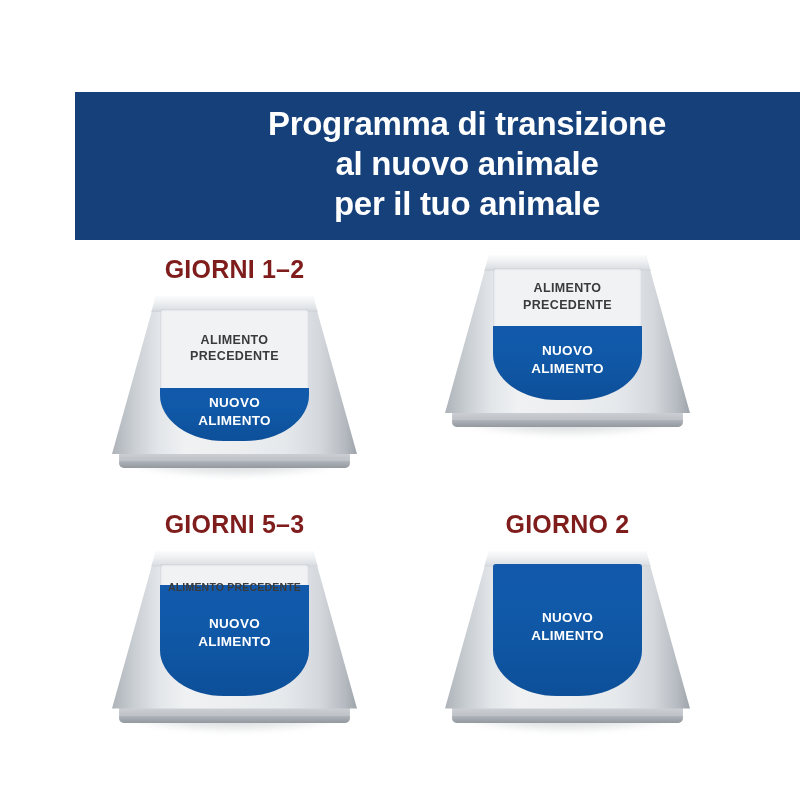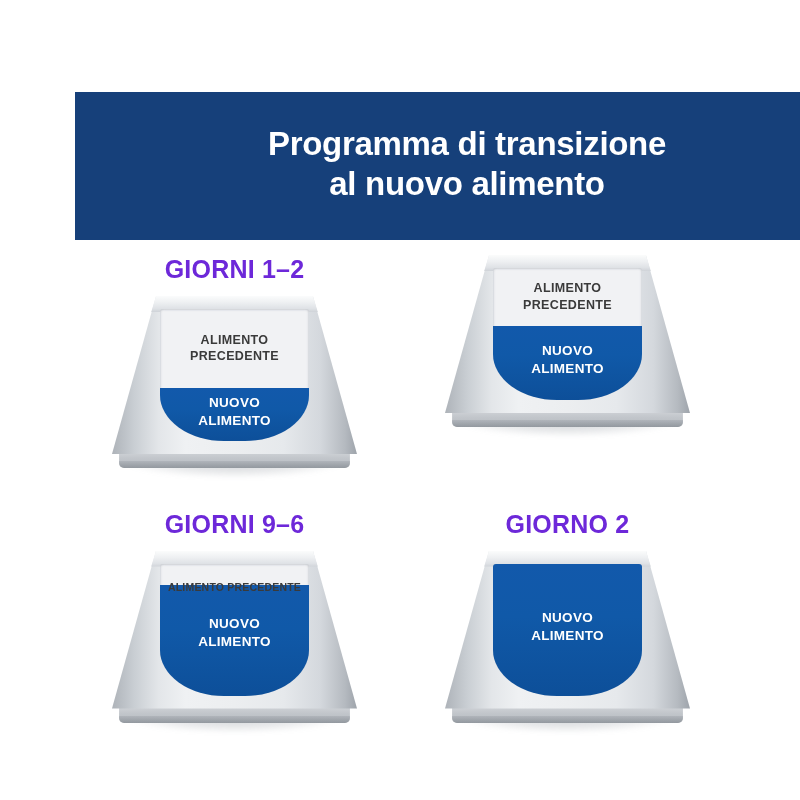--- a/index.html
+++ b/index.html
@@ -54,21 +54,21 @@
     row-gap: 14px;
   }
   .cell {
     position: relative;
     display: flex;
     flex-direction: column;
     align-items: center;
   }
 
   .stage-title {
-    color: #6d28d9;
+    color: #7f1d1d;
     font-size: 25px;
     font-weight: bold;
     letter-spacing: 0.2px;
     margin: 0 0 12px 0;
     text-align: center;
     white-space: nowrap;
   }
 
   
   .bowl {
@@ -201,21 +201,22 @@
     letter-spacing: 0.3px;
     z-index: 3;
   }
   .label-prev.narrow { font-size: 10.5px; letter-spacing: 0.2px; white-space: nowrap; }
 </style>
 </head>
 <body>
 
 <div class="banner">
   <div class="banner-line">Programma di transizione</div>
-  <div class="banner-line">al nuovo alimento</div>
+  <div class="banner-line">al nuovo animale</div>
+  <div class="banner-line">per il tuo animale</div>
 </div>
 
 <div class="grid">
 
   <div class="cell">
     <div class="stage-title">GIORNI 1–2</div>
     <div class="bowl">
       <div class="bowl-shadow"></div>
       <div class="bowl-base"></div>
       <div class="bowl-body"></div>
@@ -248,21 +249,21 @@
         </div>
         <div class="label-new" style="top: 74.0832px;">
           <span>NUOVO</span><br>
           <span>ALIMENTO</span>
         </div>
       </div>
     </div>
   </div>
 
   <div class="cell">
-    <div class="stage-title">GIORNI 9–6</div>
+    <div class="stage-title">GIORNI 5–3</div>
     <div class="bowl">
       <div class="bowl-shadow"></div>
       <div class="bowl-base"></div>
       <div class="bowl-body"></div>
       <div class="bowl-rim"></div>
       <div class="bowl-inner">
         <div class="bowl-fill" style="height: 84%;"></div>
         <div class="label-prev narrow" style="top: 16px;">ALIMENTO PRECEDENTE</div>
         <div class="label-new" style="top: 51.9072px;">
           <span>NUOVO</span><br>

